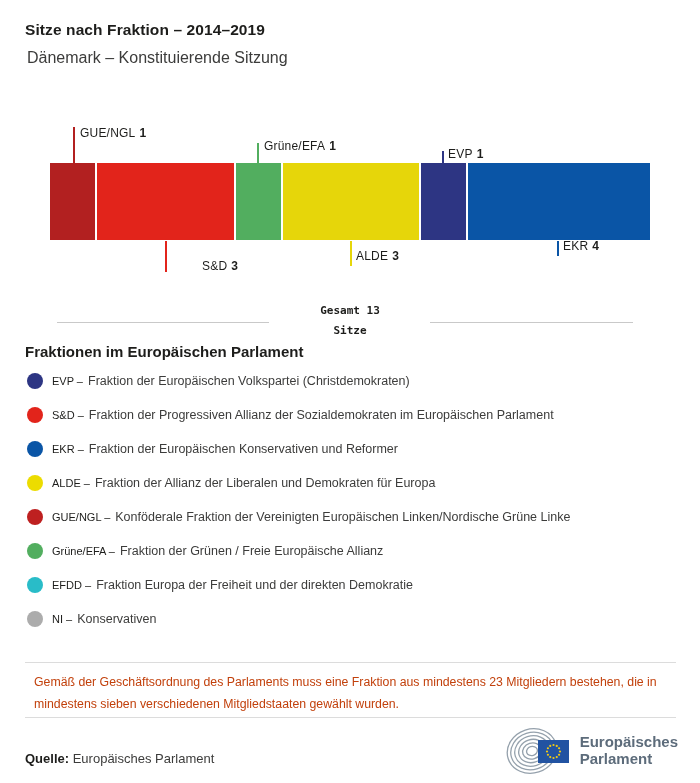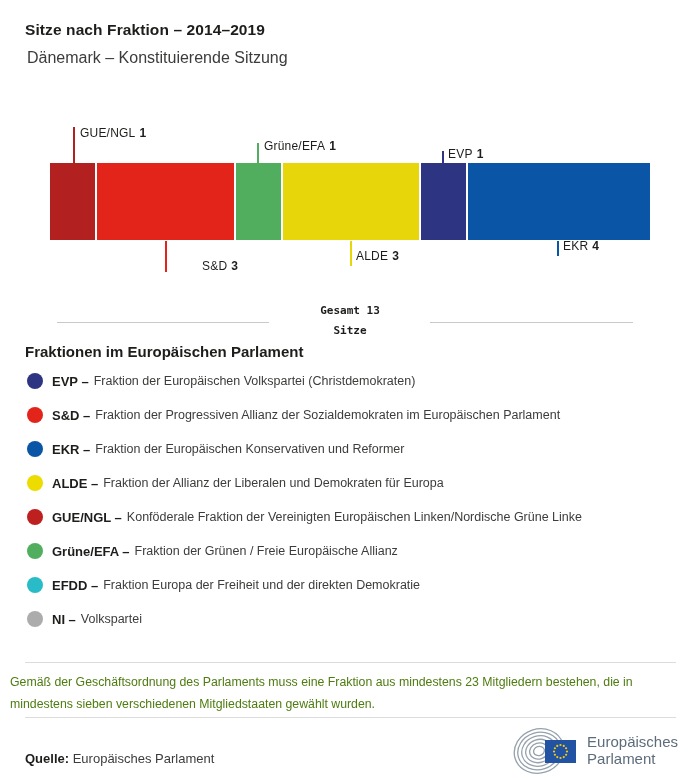--- a/index.html
+++ b/index.html
@@ -56,41 +56,41 @@
   .legend {
     position: absolute; left: 27px; top: 364px; width: 650px;
   }
   .legend-row {
     display: flex; align-items: center; height: 34px;
   }
   .legend-dot {
     width: 16px; height: 16px; border-radius: 50%;
     flex: 0 0 16px; margin-right: 9px;
   }
-  .legend-abbr { font-size: 13px; font-weight: bold; color: #1d1d1b; white-space: nowrap; }
+  .legend-abbr { font-size: 11px; font-weight: normal; color: #1d1d1b; white-space: nowrap; }
   .legend-desc { font-size: 12.5px; color: #3c3c3b; margin-left: 5px; white-space: nowrap; }
   
   .divider { position: absolute; left: 25px; width: 651px; height: 1px; background: #dcdcdc; }
   .divider.d1 { top: 662px; }
   .divider.d2 { top: 717px; }
   .footnote {
-    position: absolute; left: 10px; top: 671px; width: 655px;
-    font-size: 12.3px; line-height: 22px; color: #4d7c0f;
+    position: absolute; left: 34px; top: 671px; width: 655px;
+    font-size: 12.3px; line-height: 22px; color: #c2410c;
   }
   .source {
     position: absolute; left: 25px; top: 751px;
     font-size: 13px; color: #3c3c3b;
   }
   .source b { color: #1d1d1b; }
   .ep-logo {
     position: absolute; right: 22px; top: 724px;
     display: flex; align-items: center; gap: 9px;
   }
   .ep-logo-text {
-    font-size: 15px; font-weight: normal; line-height: 17px; color: #5d6c7b;
+    font-size: 15px; font-weight: bold; line-height: 17px; color: #5d6c7b;
   }
 </style>
 </head>
 <body>
 
 <div class="canvas">
 
   <div class="title">Sitze nach Fraktion – 2014–2019</div>
   <div class="subtitle">Dänemark – Konstituierende Sitzung</div>
 
@@ -169,21 +169,21 @@
       <span class="legend-desc">Fraktion der Grünen / Freie Europäische Allianz</span>
     </div>
     <div class="legend-row">
       <span class="legend-dot" style="background-color: rgb(41, 188, 200);"></span>
       <span class="legend-abbr">EFDD –</span>
       <span class="legend-desc">Fraktion Europa der Freiheit und der direkten Demokratie</span>
     </div>
     <div class="legend-row">
       <span class="legend-dot" style="background-color: rgb(172, 172, 172);"></span>
       <span class="legend-abbr">NI –</span>
-      <span class="legend-desc">Volkspartei</span>
+      <span class="legend-desc">Konservativen</span>
     </div>
   </div>
 
   <div class="divider d1"></div>
   <div class="footnote">Gemäß der Geschäftsordnung des Parlaments muss eine Fraktion aus mindestens 23 Mitgliedern bestehen, die in mindestens sieben verschiedenen Mitgliedstaaten gewählt wurden.</div>
   <div class="divider d2"></div>
 
   <div class="source">
     <b>Quelle:</b>
     <span>Europäisches Parlament</span>

